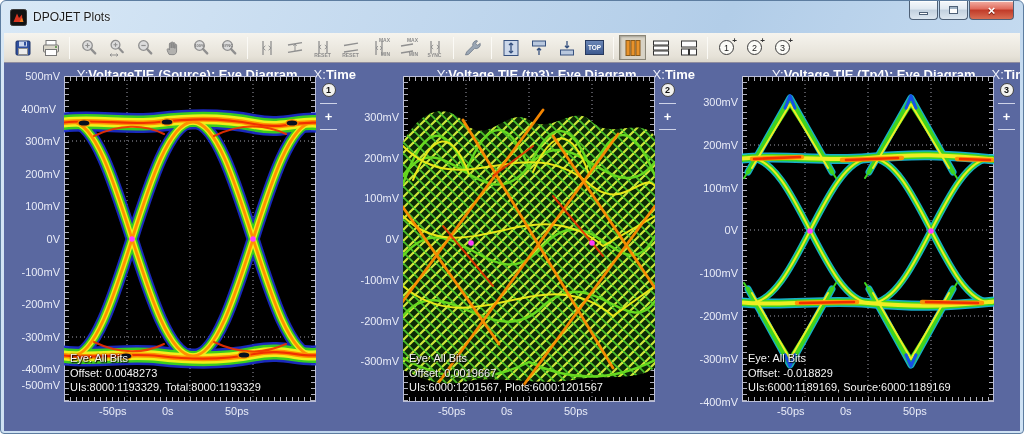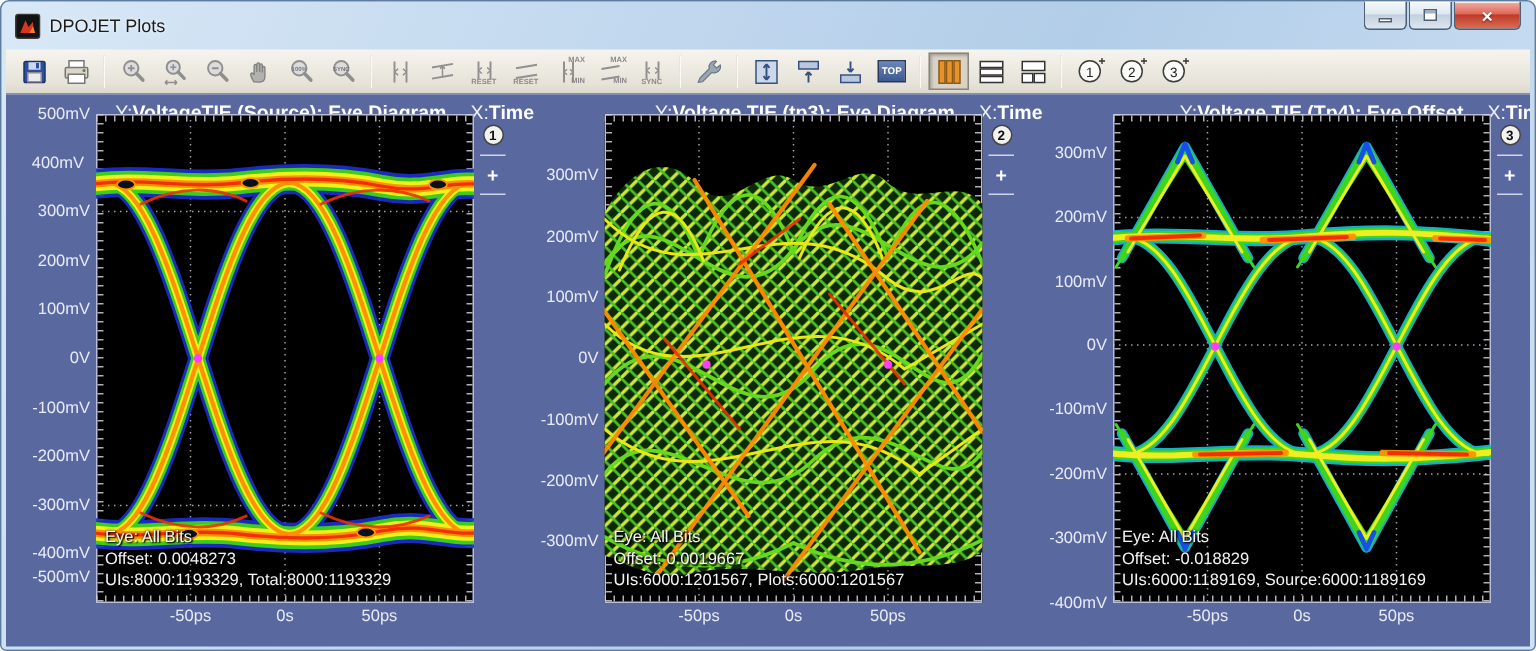--- a/index.html
+++ b/index.html
@@ -43,21 +43,21 @@
     color:#222; font-size:9px; display:flex; align-items:center; justify-content:center; }
   .circ-plus { position:absolute; top:1px; right:2px; font-size:8px; font-weight:bold; color:#333; line-height:8px; }
 
   
   .client { position:relative; width:1016px; height:368px; background:#5a68a0; overflow:hidden; }
   .phead { position:absolute; top:4px; height:13px; width:332px; text-align:right;
     font-size:13px; color:#eef0fa; white-space:nowrap; }
   .phead b { color:#ffffff; }
   .phead .xpart { margin-left:16px; }
   .yt { position:absolute; width:52px; text-align:right; font-size:11px; color:#e8ebf7; line-height:12px; }
-  .xt { position:absolute; width:56px; text-align:center; font-size:11px; color:#e8ebf7; line-height:12px; }
+  .xt { position:absolute; width:56px; font-size:11px; color:#e8ebf7; line-height:12px; }
   .plotbox { position:absolute; top:13px; width:252px; height:326px; background:#000; }
   .plotbox svg { display:block; }
   .overlay { position:absolute; width:240px; font-size:11px; color:#f4f4f4; line-height:14.5px;
     text-shadow:1px 1px 1px #000, 0 0 2px #000; pointer-events:none; }
   .badgecol { position:absolute; top:13px; width:21px; display:flex; flex-direction:column; align-items:center; }
   .pbadge { width:14px; height:14px; margin-top:7px; border:1px solid #444; border-radius:50%;
     background:#f2f2ee; color:#111; font-size:9px; font-weight:bold;
     display:flex; align-items:center; justify-content:center; }
   .bdiv { width:17px; height:1px; background:#cfd4e8; margin:6px 0; }
   .addbtn { color:#fff; font-size:13px; font-weight:bold; line-height:13px; cursor:pointer; background:none; border:none; }
@@ -417,21 +417,21 @@
       <div class="pbadge">2</div>
       <div class="bdiv"></div>
       <button class="addbtn">+</button>
       <div class="bdiv"></div>
     </div>
     <span class="xt" style="left:434px;top:342px">-50ps</span>
     <span class="xt" style="left:497px;top:342px">0s</span>
     <span class="xt" style="left:560px;top:342px">50ps</span>
 
     <div class="phead" style="left:698px">
-      <span>Y:</span><b>Voltage TIE (Tp4): Eye Offset</b><span class="xpart">X:</span><b>Time</b>
+      <span>Y:</span><b>Voltage TIE (Tp4): Eye Diagram</b><span class="xpart">X:</span><b>Time</b>
     </div>
     <span class="yt" style="left:682px;top:32.7px">300mV</span>
     <span class="yt" style="left:682px;top:75.6px">200mV</span>
     <span class="yt" style="left:682px;top:118.5px">100mV</span>
     <span class="yt" style="left:682px;top:161.4px">0V</span>
     <span class="yt" style="left:682px;top:204.3px">-100mV</span>
     <span class="yt" style="left:682px;top:247.2px">-200mV</span>
     <span class="yt" style="left:682px;top:290.1px">-300mV</span>
     <span class="yt" style="left:682px;top:333px">-400mV</span>
 

